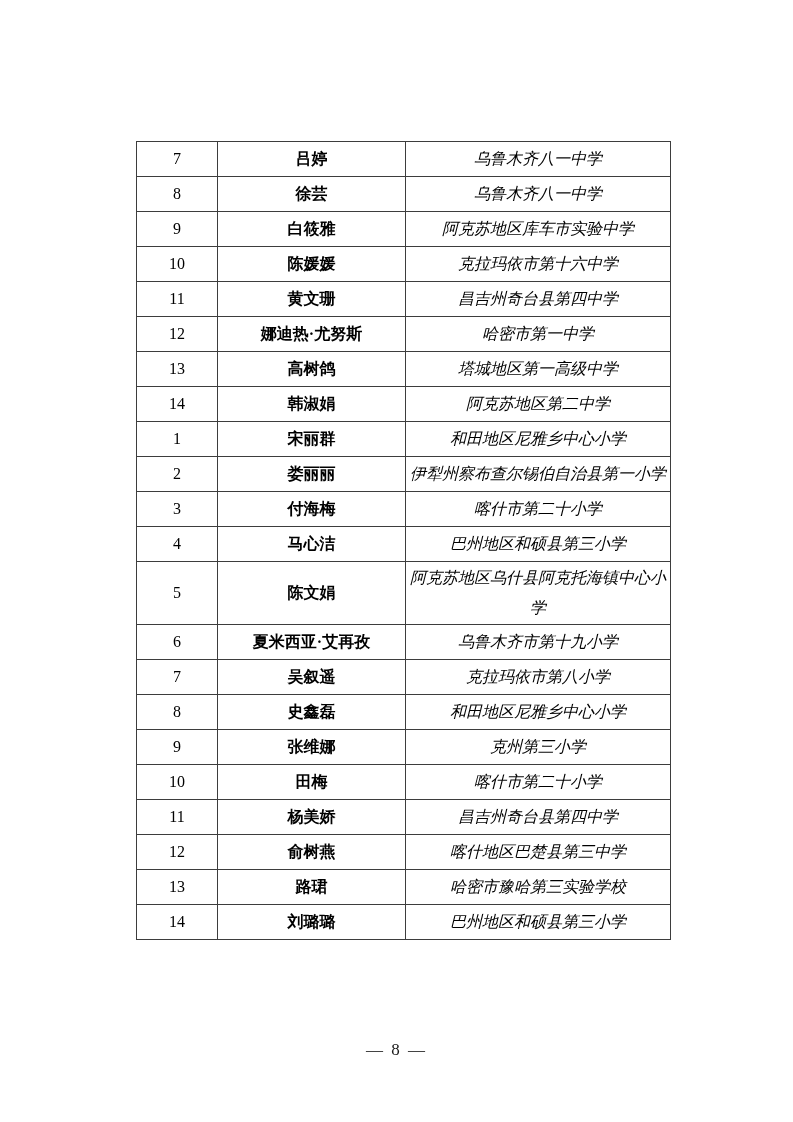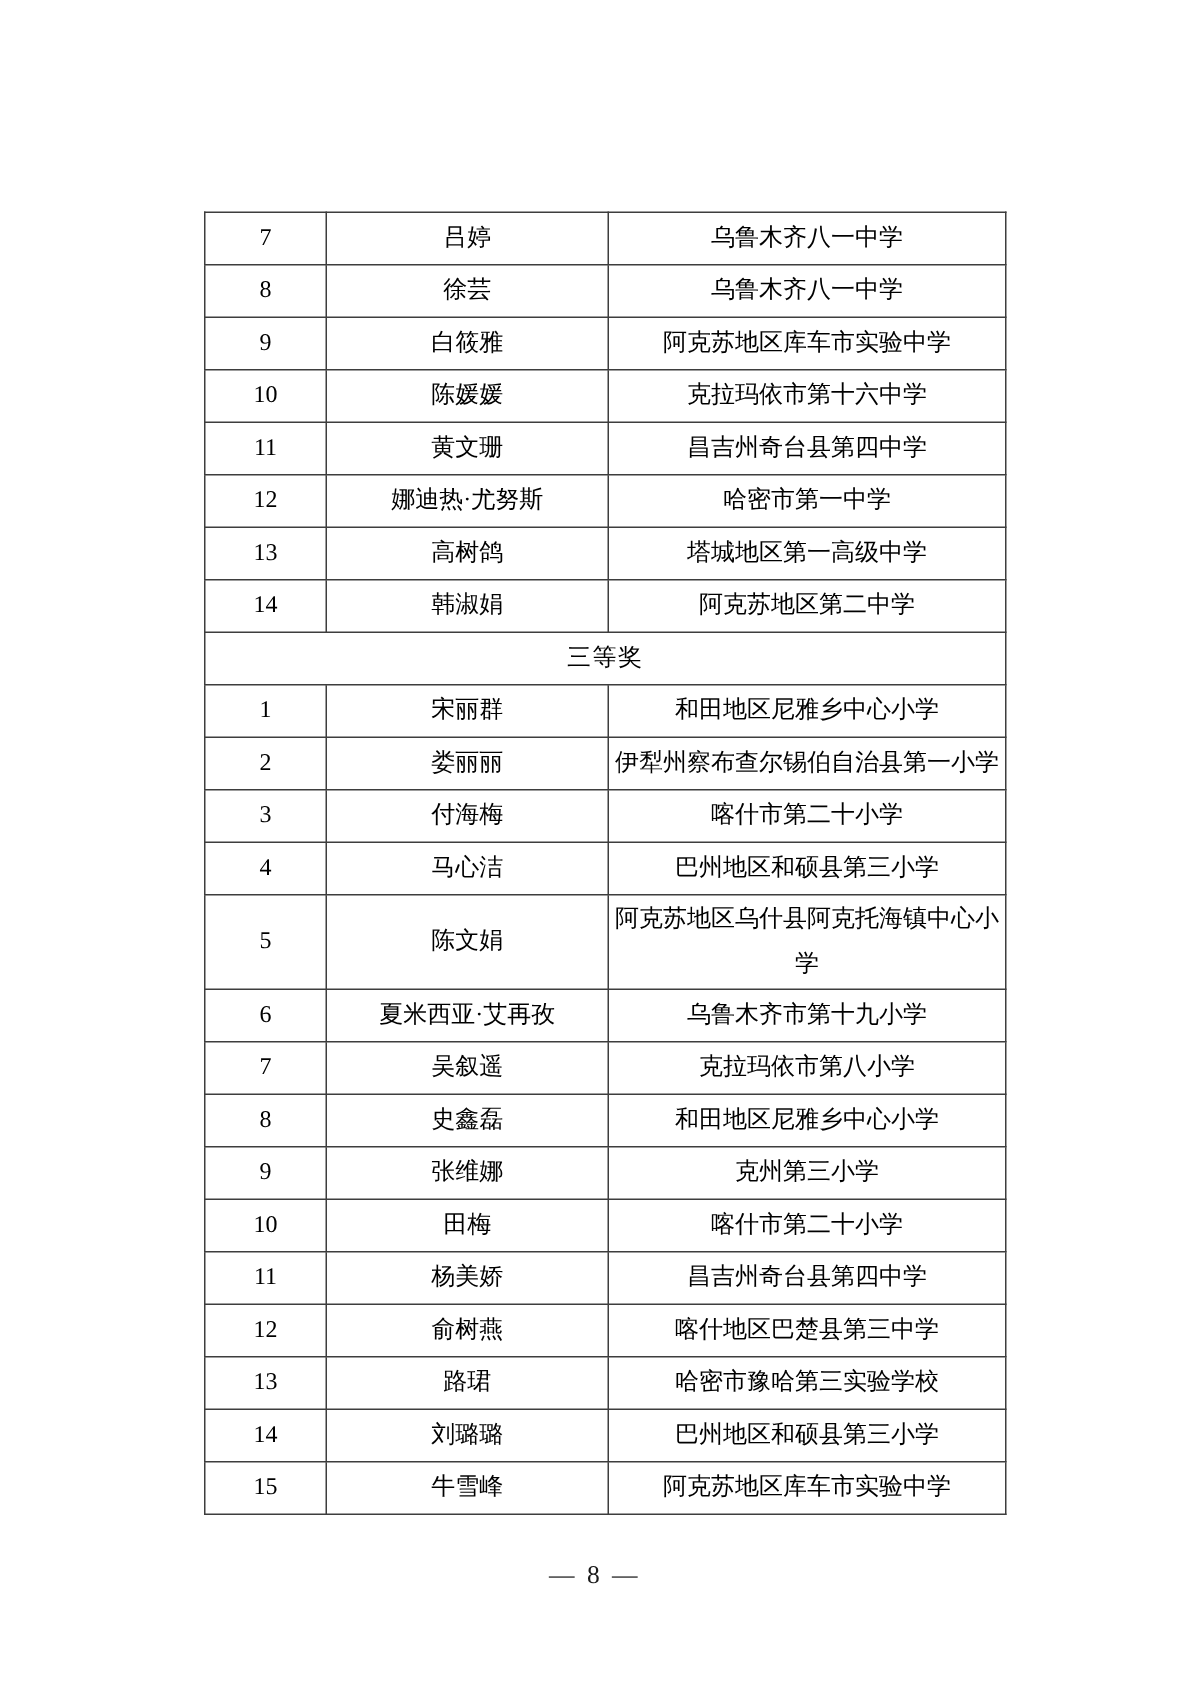--- a/index.html
+++ b/index.html
@@ -26,22 +26,22 @@
     border: 1px solid #3d3d3d;
     text-align: center;
     vertical-align: middle;
     font-size: 16px;
     line-height: 30px;
     padding: 1px 2px;
     height: 32px;
     overflow: hidden;
   }
   td.rank-cell   { width: 76px;  }
-  td.name-cell   { width: 183px; }
-  td.school-cell { width: 260px; }
+  td.name-cell   { width: 183px; font-weight: bold; }
+  td.school-cell { width: 260px; font-style: italic; }
   td.section-header {
     height: 28px;
     line-height: 28px;
     font-size: 16.5px;
     letter-spacing: 1px;
   }
   .page-footer {
     position: absolute;
     left: 0;
     width: 793px;
@@ -90,23 +90,20 @@
         </tr>
         <tr>
           <td class="rank-cell">13</td>
           <td class="name-cell">高树鸽</td>
           <td class="school-cell">塔城地区第一高级中学</td>
         </tr>
         <tr>
           <td class="rank-cell">14</td>
           <td class="name-cell">韩淑娟</td>
           <td class="school-cell">阿克苏地区第二中学</td>
-        </tr>
-        <tr>
-          <td colspan="3" class="section-header">三等奖</td>
         </tr>
         <tr>
           <td class="rank-cell">1</td>
           <td class="name-cell">宋丽群</td>
           <td class="school-cell">和田地区尼雅乡中心小学</td>
         </tr>
         <tr>
           <td class="rank-cell">2</td>
           <td class="name-cell">娄丽丽</td>
           <td class="school-cell">伊犁州察布查尔锡伯自治县第一小学</td>
@@ -164,22 +161,17 @@
         <tr>
           <td class="rank-cell">13</td>
           <td class="name-cell">路珺</td>
           <td class="school-cell">哈密市豫哈第三实验学校</td>
         </tr>
         <tr>
           <td class="rank-cell">14</td>
           <td class="name-cell">刘璐璐</td>
           <td class="school-cell">巴州地区和硕县第三小学</td>
         </tr>
-        <tr>
-          <td class="rank-cell">15</td>
-          <td class="name-cell">牛雪峰</td>
-          <td class="school-cell">阿克苏地区库车市实验中学</td>
-        </tr>
       </tbody>
   </table>
 </div>
 
 <div class="page-footer">— 8 —</div>
 
 </body></html>

